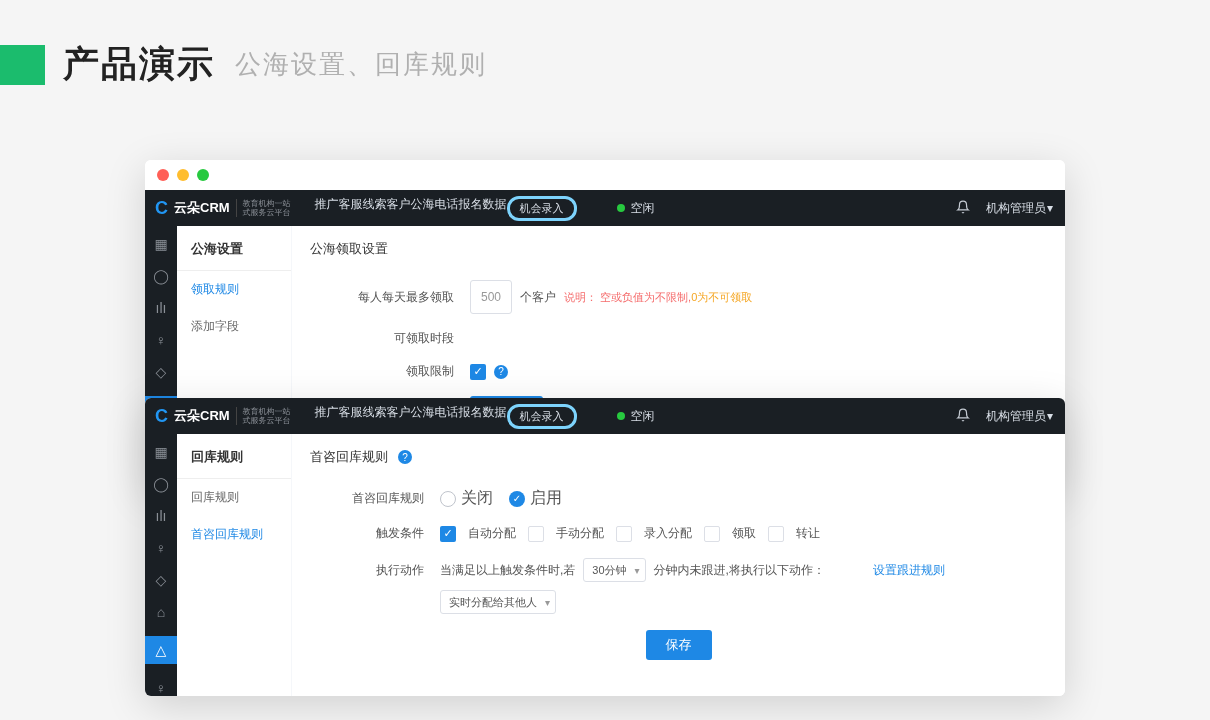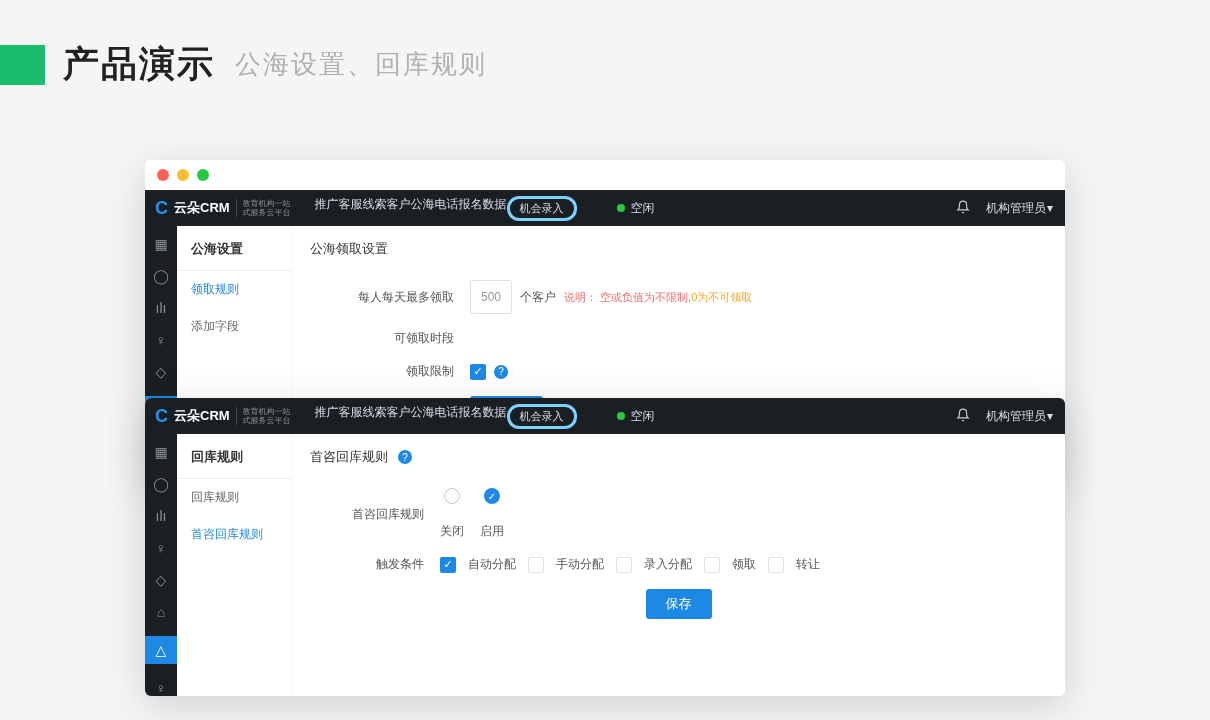--- a/index.html
+++ b/index.html
@@ -64,21 +64,21 @@
   .chk.on { background: #1e88e5; color: #fff; }
   .chk.off { border: 1px solid #dcdfe6; background: #fff; }
 
   .help-circle { width: 14px; height: 14px; border-radius: 50%; background: #1e88e5; color: #fff; font-size: 10px; display: inline-flex; align-items: center; justify-content: center; cursor: pointer; }
 
   .btn-primary-sm { background: #1e88e5; color: #fff; border: none; border-radius: 3px; font-size: 11px; padding: 5px 10px; cursor: pointer; }
   .tag { border: 1px solid #dcdfe6; border-radius: 3px; font-size: 11px; padding: 4px 8px; color: #666; display: inline-flex; align-items: center; gap: 4px; }
   .tag .x { cursor: pointer; color: #999; }
 
   .radio-pair { display: flex; align-items: center; gap: 16px; }
-  .r-opt { display: flex; align-items: center; gap: 19px; font-size: 12px; color: #555; cursor: pointer; flex-direction: column; }
+  .r-opt { display: flex; align-items: center; gap: 5px; font-size: 16px; color: #555; cursor: pointer; }
   .rdio { width: 16px; height: 16px; border-radius: 50%; display: inline-flex; align-items: center; justify-content: center; }
   .rdio.off { border: 1px solid #c0c4cc; background:#fff; }
   .rdio.on { background: #1e88e5; }
   .rdio.on::after { content: "✓"; color: #fff; font-size: 10px; }
 
   .link-blue { color: #1e88e5; cursor: pointer; font-size: 12px; margin-left: 40px; }
 
   .select-sm { border: 1px solid #dcdfe6; border-radius: 3px; height: 24px; padding: 0 18px 0 8px; font-size: 11px; color: #555; position: relative; display: inline-flex; align-items: center; cursor: pointer; }
   .select-sm::after { content: "▾"; position: absolute; right: 5px; color: #999; font-size: 10px; }
 
@@ -275,19 +275,38 @@
               <span>手动分配</span>
             <span class="chk off"></span>
               <span>录入分配</span>
             <span class="chk off"></span>
               <span>领取</span>
             <span class="chk off"></span>
               <span>转让</span>
           </div>
         </div>
 
+        <div class="form-row exec-row">
+          <div class="form-label" style="width:130px;">执行动作</div>
+          <div class="form-body">
+            <span>当满足以上触发条件时,若</span>
+            <span class="select-sm">
+                <span>30分钟</span>
+              </span>
+            <span>分钟内未跟进,将执行以下动作：</span>
+            <span class="link-blue">设置跟进规则</span>
+          </div>
+        </div>
+        <div class="form-row">
+          <div class="form-label" style="width:130px;"></div>
+          <div class="form-body">
+            <span class="select-sm">
+                <span>实时分配给其他人</span>
+              </span>
+          </div>
+        </div>
 
         <button class="btn-save">保存</button>
       </div>
     </div>
   </div>
 
 </div>
 
 </body></html>

